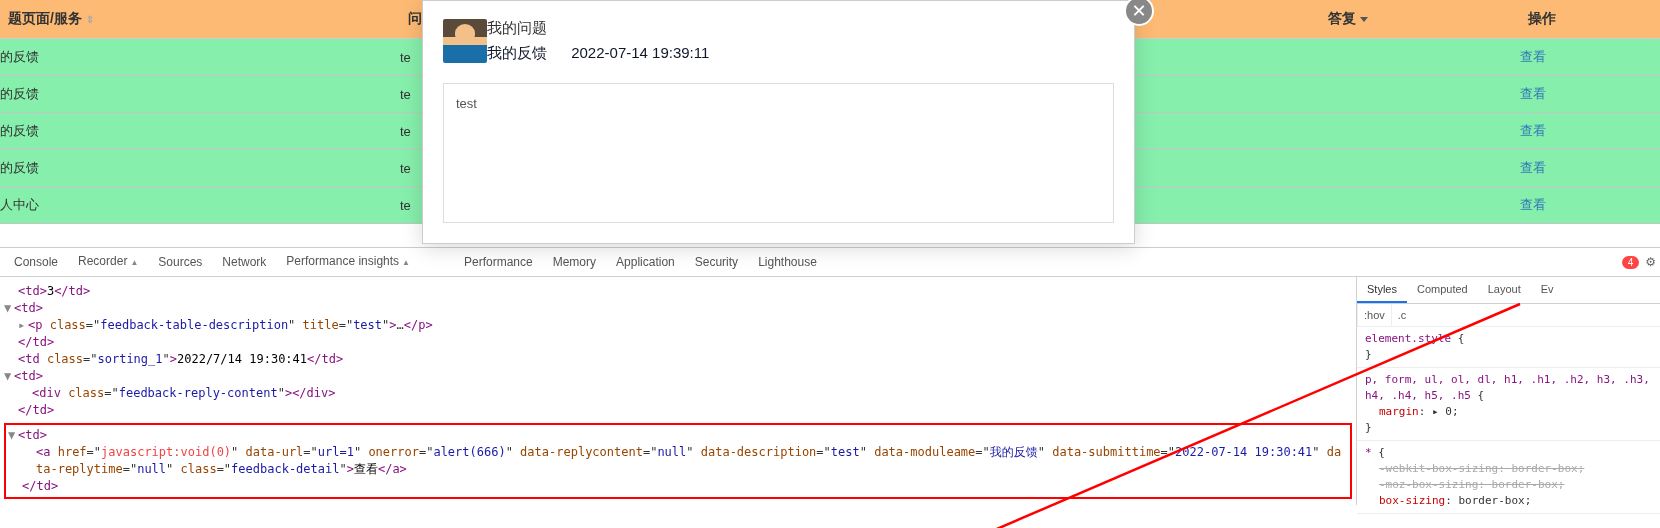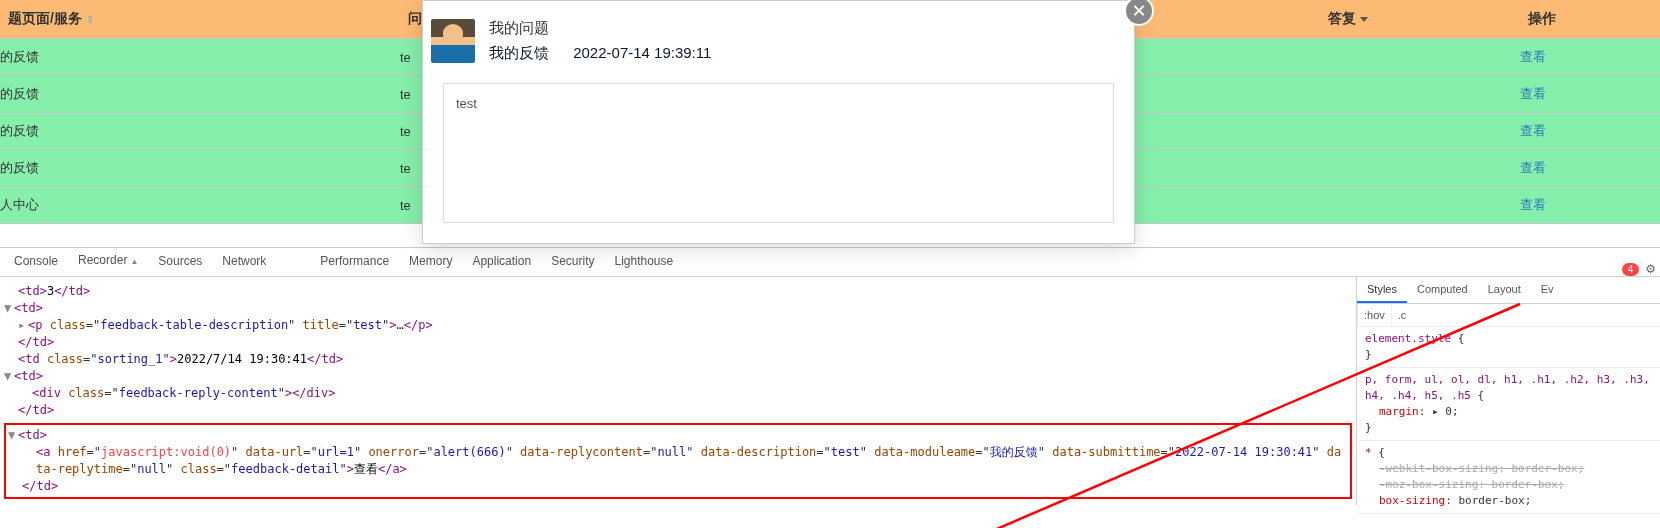--- a/index.html
+++ b/index.html
@@ -10,31 +10,31 @@
 .bg-table th { background: #fdba74; text-align: left; padding: 10px 8px; font-weight: bold; border-bottom: 1px solid #ccc; font-size: 14px; }
 .bg-table td { background: #86efac; padding: 9px 0; border-bottom: 1px solid #c5c5c5; }
 .bg-table .link { color: #337ab7; cursor: pointer; }
 .th-sort::after { content: ""; display: inline-block; width: 0; height: 0; border-left: 4px solid transparent; border-right: 4px solid transparent; border-top: 5px solid #555; margin-left: 4px; vertical-align: middle; }
 .th-double { position: relative; }
 .th-double::after { content: "⇕"; color: #aaa; font-size: 10px; margin-left: 4px; }
 
 
 .modal { position: absolute; top: 0; left: 422px; width: 713px; background: #fff; border: 1px solid #ccc; box-shadow: 0 4px 20px rgba(0,0,0,0.15); z-index: 10; }
 .modal-close { position: absolute; top: -5px; right: -20px; width: 30px; height: 30px; background: #888; border-radius: 50%; color: #fff; display: flex; align-items: center; justify-content: center; font-size: 18px; cursor: pointer; border: 2px solid #fff; }
-.modal-head { display: flex; padding: 18px 20px 10px 8px; gap: 14px; }
+.modal-head { display: flex; padding: 18px 20px 10px 20px; }
 .avatar { width: 44px; height: 44px; background: linear-gradient(180deg, #5a4a3a 0%, #5a4a3a 40%, #f4c089 40%, #f4c089 60%, #1a6fa8 60%, #1a6fa8 100%); border-radius: 2px; flex-shrink: 0; position: relative; }
 .avatar::before { content:""; position:absolute; top:5px; left:12px; width:20px; height:18px; background:#f4c089; border-radius:50% 50% 40% 40%; }
 .modal-info .title { font-size: 15px; color: #333; margin-bottom: 6px; }
 .modal-info .sub { font-size: 15px; color: #0f172a; }
 .modal-info .sub span { margin-right: 20px; }
 .modal-body { margin: 10px 20px 20px 20px; border: 1px solid #ddd; padding: 12px; min-height: 140px; font-size: 13px; color: #555; }
 
 
 .devtools { position: absolute; top: 247px; left: 0; right: 0; border-top: 1px solid #ccc; background: #fff; }
-.tabs { display: flex; align-items: flex-end; border-bottom: 1px solid #d0d0d0; font-size: 12px; color: #555; padding: 0 4px; height: 29px; }
+.tabs { display: flex; align-items: center; border-bottom: 1px solid #d0d0d0; font-size: 12px; color: #555; padding: 0 4px; height: 29px; }
 .tab { padding: 0 10px; cursor: pointer; line-height: 29px; }
 .tab.beta::after { content: "▲"; font-size: 8px; margin-left: 3px; color: #888; }
 .tab-right { margin-left: auto; display: flex; align-items: center; gap: 6px; }
 .err-badge { background: #f44; color: #fff; border-radius: 8px; padding: 1px 6px; font-size: 10px; }
 
 
 .elements { display: flex; height: 228px; }
 .dom { flex: 1; padding: 6px 4px; font-family: Consolas, monospace; font-size: 12px; line-height: 17px; overflow: hidden; position: relative; }
 .dom .line { white-space: pre; }
 .tag { color: #881280; }
@@ -133,20 +133,21 @@
   </defs>
   <line x1="1520" y1="80" x2="720" y2="424" stroke="#ff0000" stroke-width="2.5" marker-end="url(#ah)"></line>
 </svg>
 
 <div class="devtools">
   <div class="tabs">
     <span class="tab">Console</span>
     <span class="tab beta">Recorder</span>
     <span class="tab">Sources</span>
     <span class="tab">Network</span>
+    <span class="tab beta">Performance insights</span>
     <span style="width:34px"></span>
     <span class="tab">Performance</span>
     <span class="tab">Memory</span>
     <span class="tab">Application</span>
     <span class="tab">Security</span>
     <span class="tab">Lighthouse</span>
     <div class="tab-right">
       <span class="err-badge">4</span>
       <span style="color:#666">⚙</span>
     </div>

